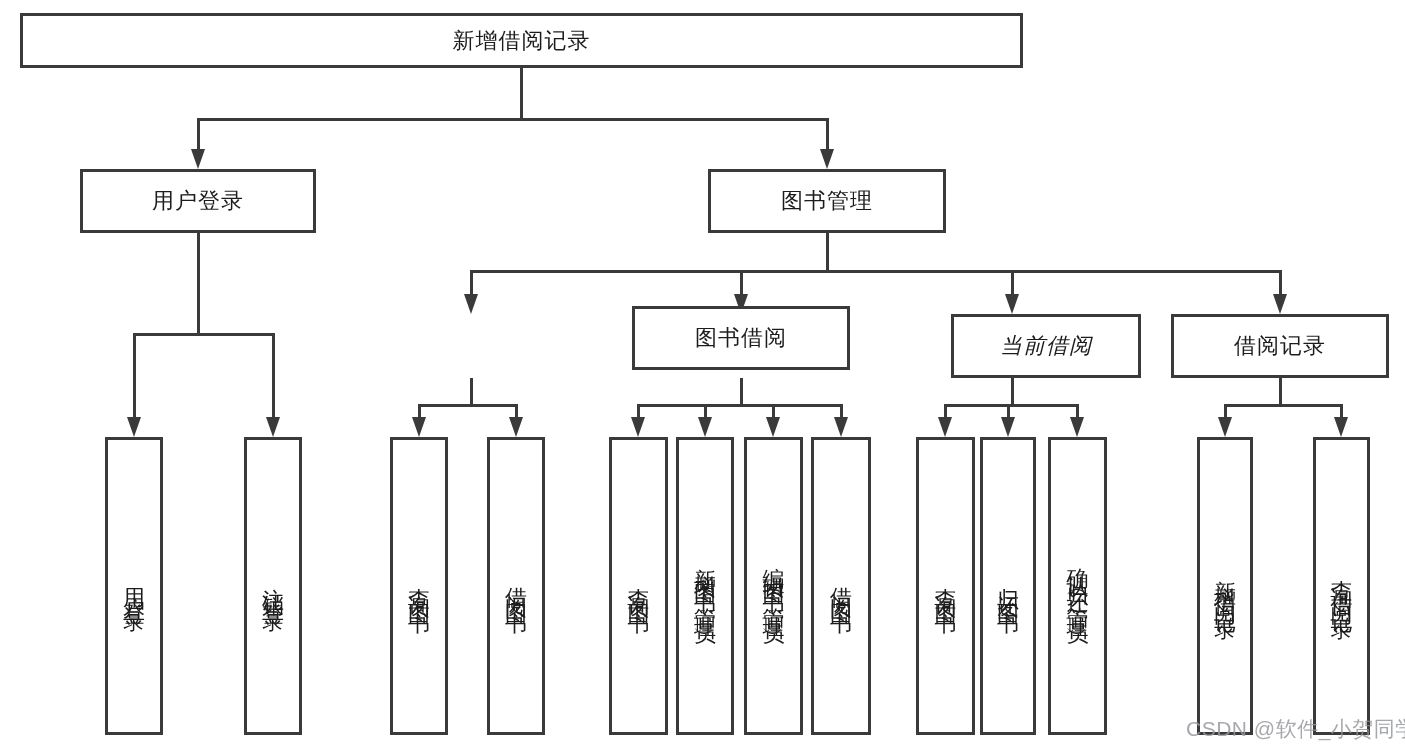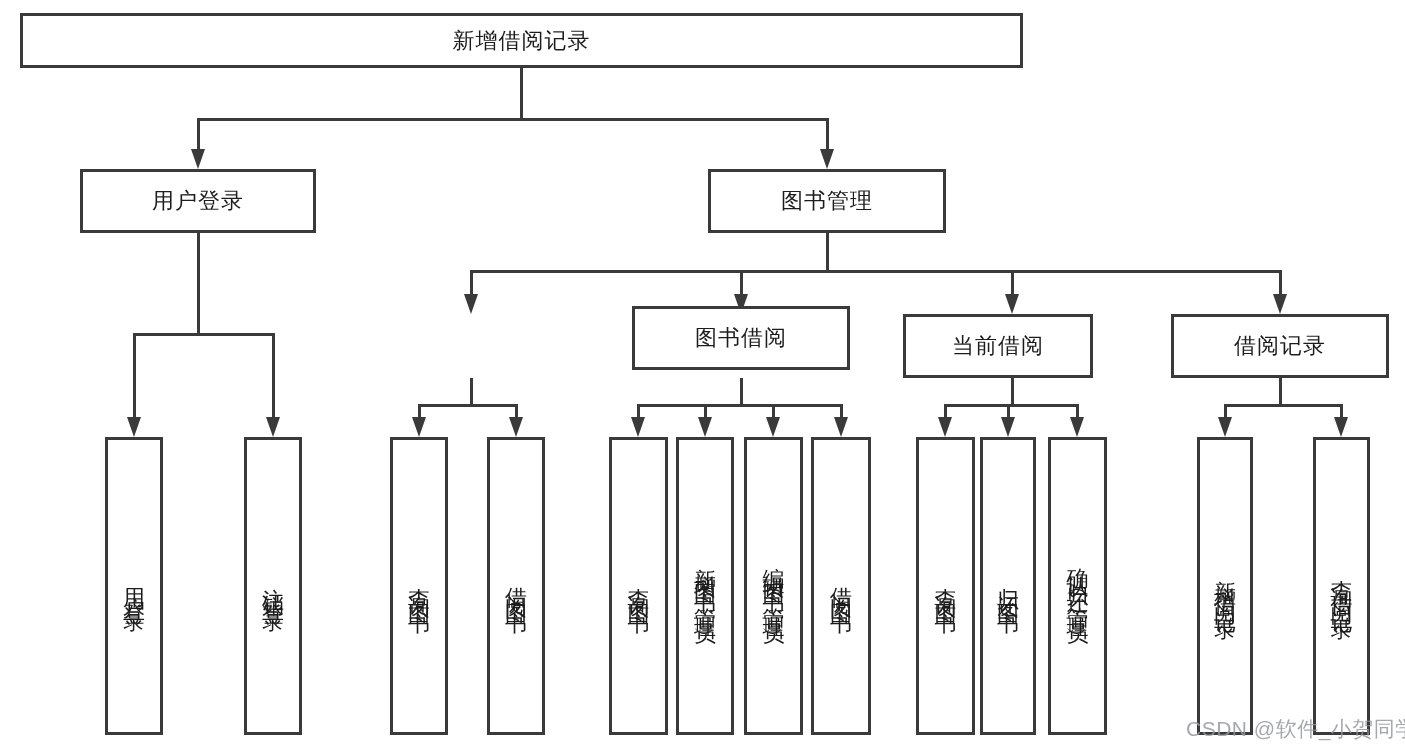--- a/index.html
+++ b/index.html
@@ -35,21 +35,21 @@
 
   <div class="box" style="left:20px;top:13px;width:1003px;height:55px;">新增借阅记录</div>
 
   <div class="box" style="left:80px;top:169px;width:236px;height:64px;">用户登录</div>
 
   <div class="box" style="left:708px;top:169px;width:238px;height:64px;">图书管理</div>
 
 
   <div class="box" style="left:632px;top:306px;width:218px;height:64px;">图书借阅</div>
 
-  <div class="box" style="left:903px;top:314px;width:190px;height:64px;">当前借阅</div>
+  <div class="box" style="left:951px;top:314px;width:190px;height:64px;font-style:italic;">当前借阅</div>
 
   <div class="box" style="left:1171px;top:314px;width:218px;height:64px;">借阅记录</div>
 
   <div class="box vbox" style="left:105px;top:437px;width:58px;height:298px;">用户登录</div>
 
   <div class="box vbox" style="left:244px;top:437px;width:58px;height:298px;">注销登录</div>
 
   <div class="box vbox" style="left:390px;top:437px;width:58px;height:298px;">查询图书</div>
 
   <div class="box vbox" style="left:487px;top:437px;width:58px;height:298px;">借阅图书</div>

